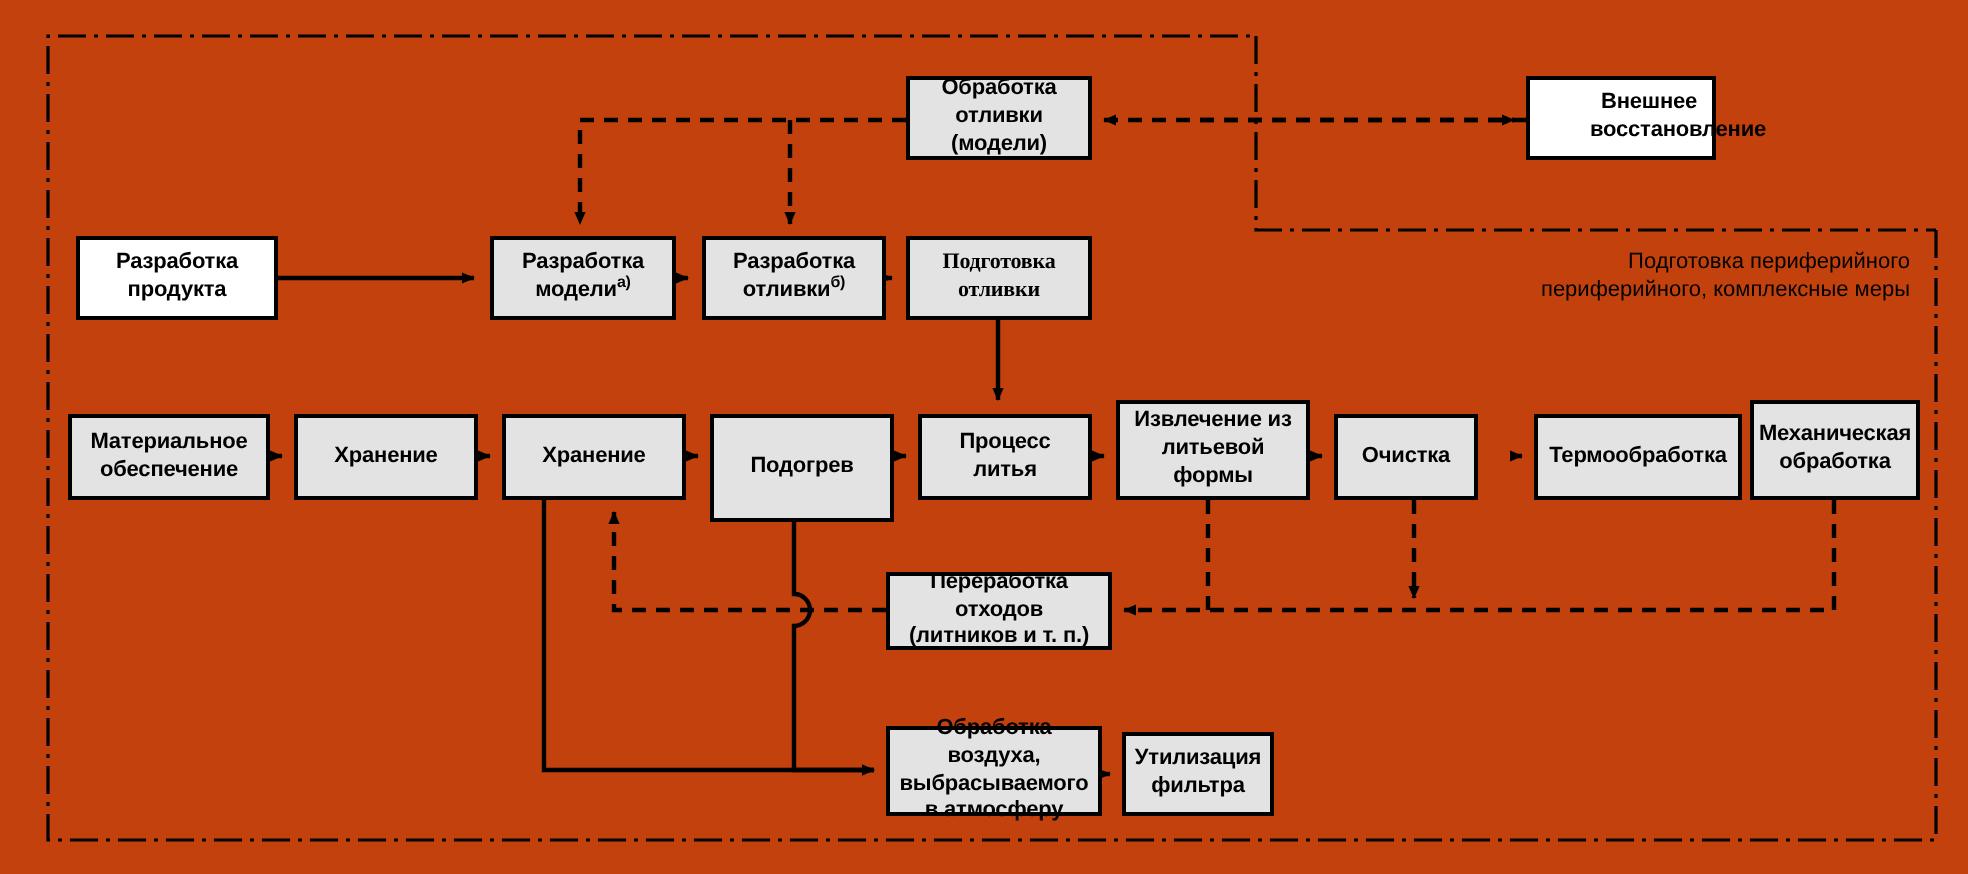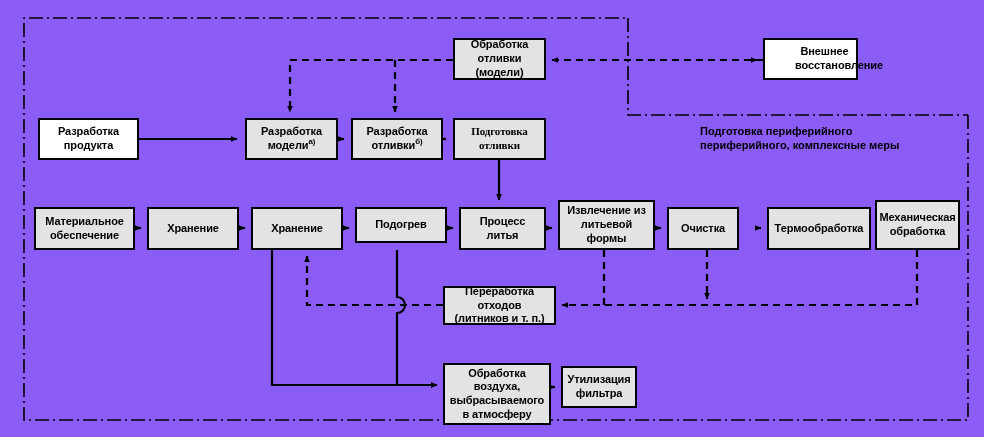--- a/index.html
+++ b/index.html
@@ -8,21 +8,21 @@
     padding: 0;
     background: #ffffff;
   }
   body {
     font-family: "Liberation Sans", "DejaVu Sans", sans-serif;
   }
   #diagram-root {
     position: relative;
     width: 984px;
     height: 437px;
-    background: #8b5cf6;
+    background: #c2410c;
     overflow: hidden;
   }
   #edge-layer {
     position: absolute;
     left: 0;
     top: 0;
     width: 984px;
     height: 437px;
     pointer-events: none;
   }
@@ -48,24 +48,24 @@
     width: 100%;
   }
   .node .sup {
     font-size: 8px;
     vertical-align: super;
     line-height: 0;
   }
   .zone-caption {
     position: absolute;
     font-size: 11px;
-    font-weight: bold;
+    font-weight: normal;
     line-height: 1.3;
     color: #000000;
-    text-align: left;
+    text-align: right;
     z-index: 4;
   }
 </style>
 </head>
 <body>
 
 <div id="diagram-root">
 
   <svg id="edge-layer" viewBox="0 0 984 437" width="984" height="437" xmlns="http://www.w3.org/2000/svg">
     <defs>
@@ -159,21 +159,21 @@
   </div>
 
   <div class="node" style="left:147px; top:207px; width:92px; height:43px;">
     <span class="lbl">Хранение</span>
   </div>
 
   <div class="node" style="left:251px; top:207px; width:92px; height:43px;">
     <span class="lbl">Хранение</span>
   </div>
 
-  <div class="node" style="left:355px; top:207px; width:92px; height:36px;align-items:center;">
+  <div class="node" style="left:355px; top:207px; width:92px; height:54px;align-items:center;">
     <span class="lbl">Подогрев</span>
   </div>
 
   <div class="node" style="left:459px; top:207px; width:87px; height:43px;">
     <span class="lbl">Процесс литья</span>
   </div>
 
   <div class="node" style="left:558px; top:200px; width:97px; height:50px;">
     <span class="lbl">Извлечение из<br>литьевой формы</span>
   </div>
@@ -187,21 +187,21 @@
   </div>
 
   <div class="node" style="left:875px; top:200px; width:85px; height:50px;">
     <span class="lbl">Механическая<br>обработка</span>
   </div>
 
   <div class="node" style="left:443px; top:286px; width:113px; height:39px;">
     <span class="lbl">Переработка отходов<br>(литников и т. п.)</span>
   </div>
 
-  <div class="node" style="left:443px; top:363px; width:108px; height:62px;">
+  <div class="node" style="left:443px; top:363px; width:108px; height:45px;">
     <span class="lbl">Обработка воздуха,<br>выбрасываемого<br>в атмосферу</span>
   </div>
 
   <div class="node" style="left:561px; top:366px; width:76px; height:42px;">
     <span class="lbl">Утилизация<br>фильтра</span>
   </div>
 
   <div class="zone-caption" style="left:700px; top:124px; width:255px;">
     <span>Подготовка периферийного</span><br>
     <span>периферийного, комплексные меры</span>

